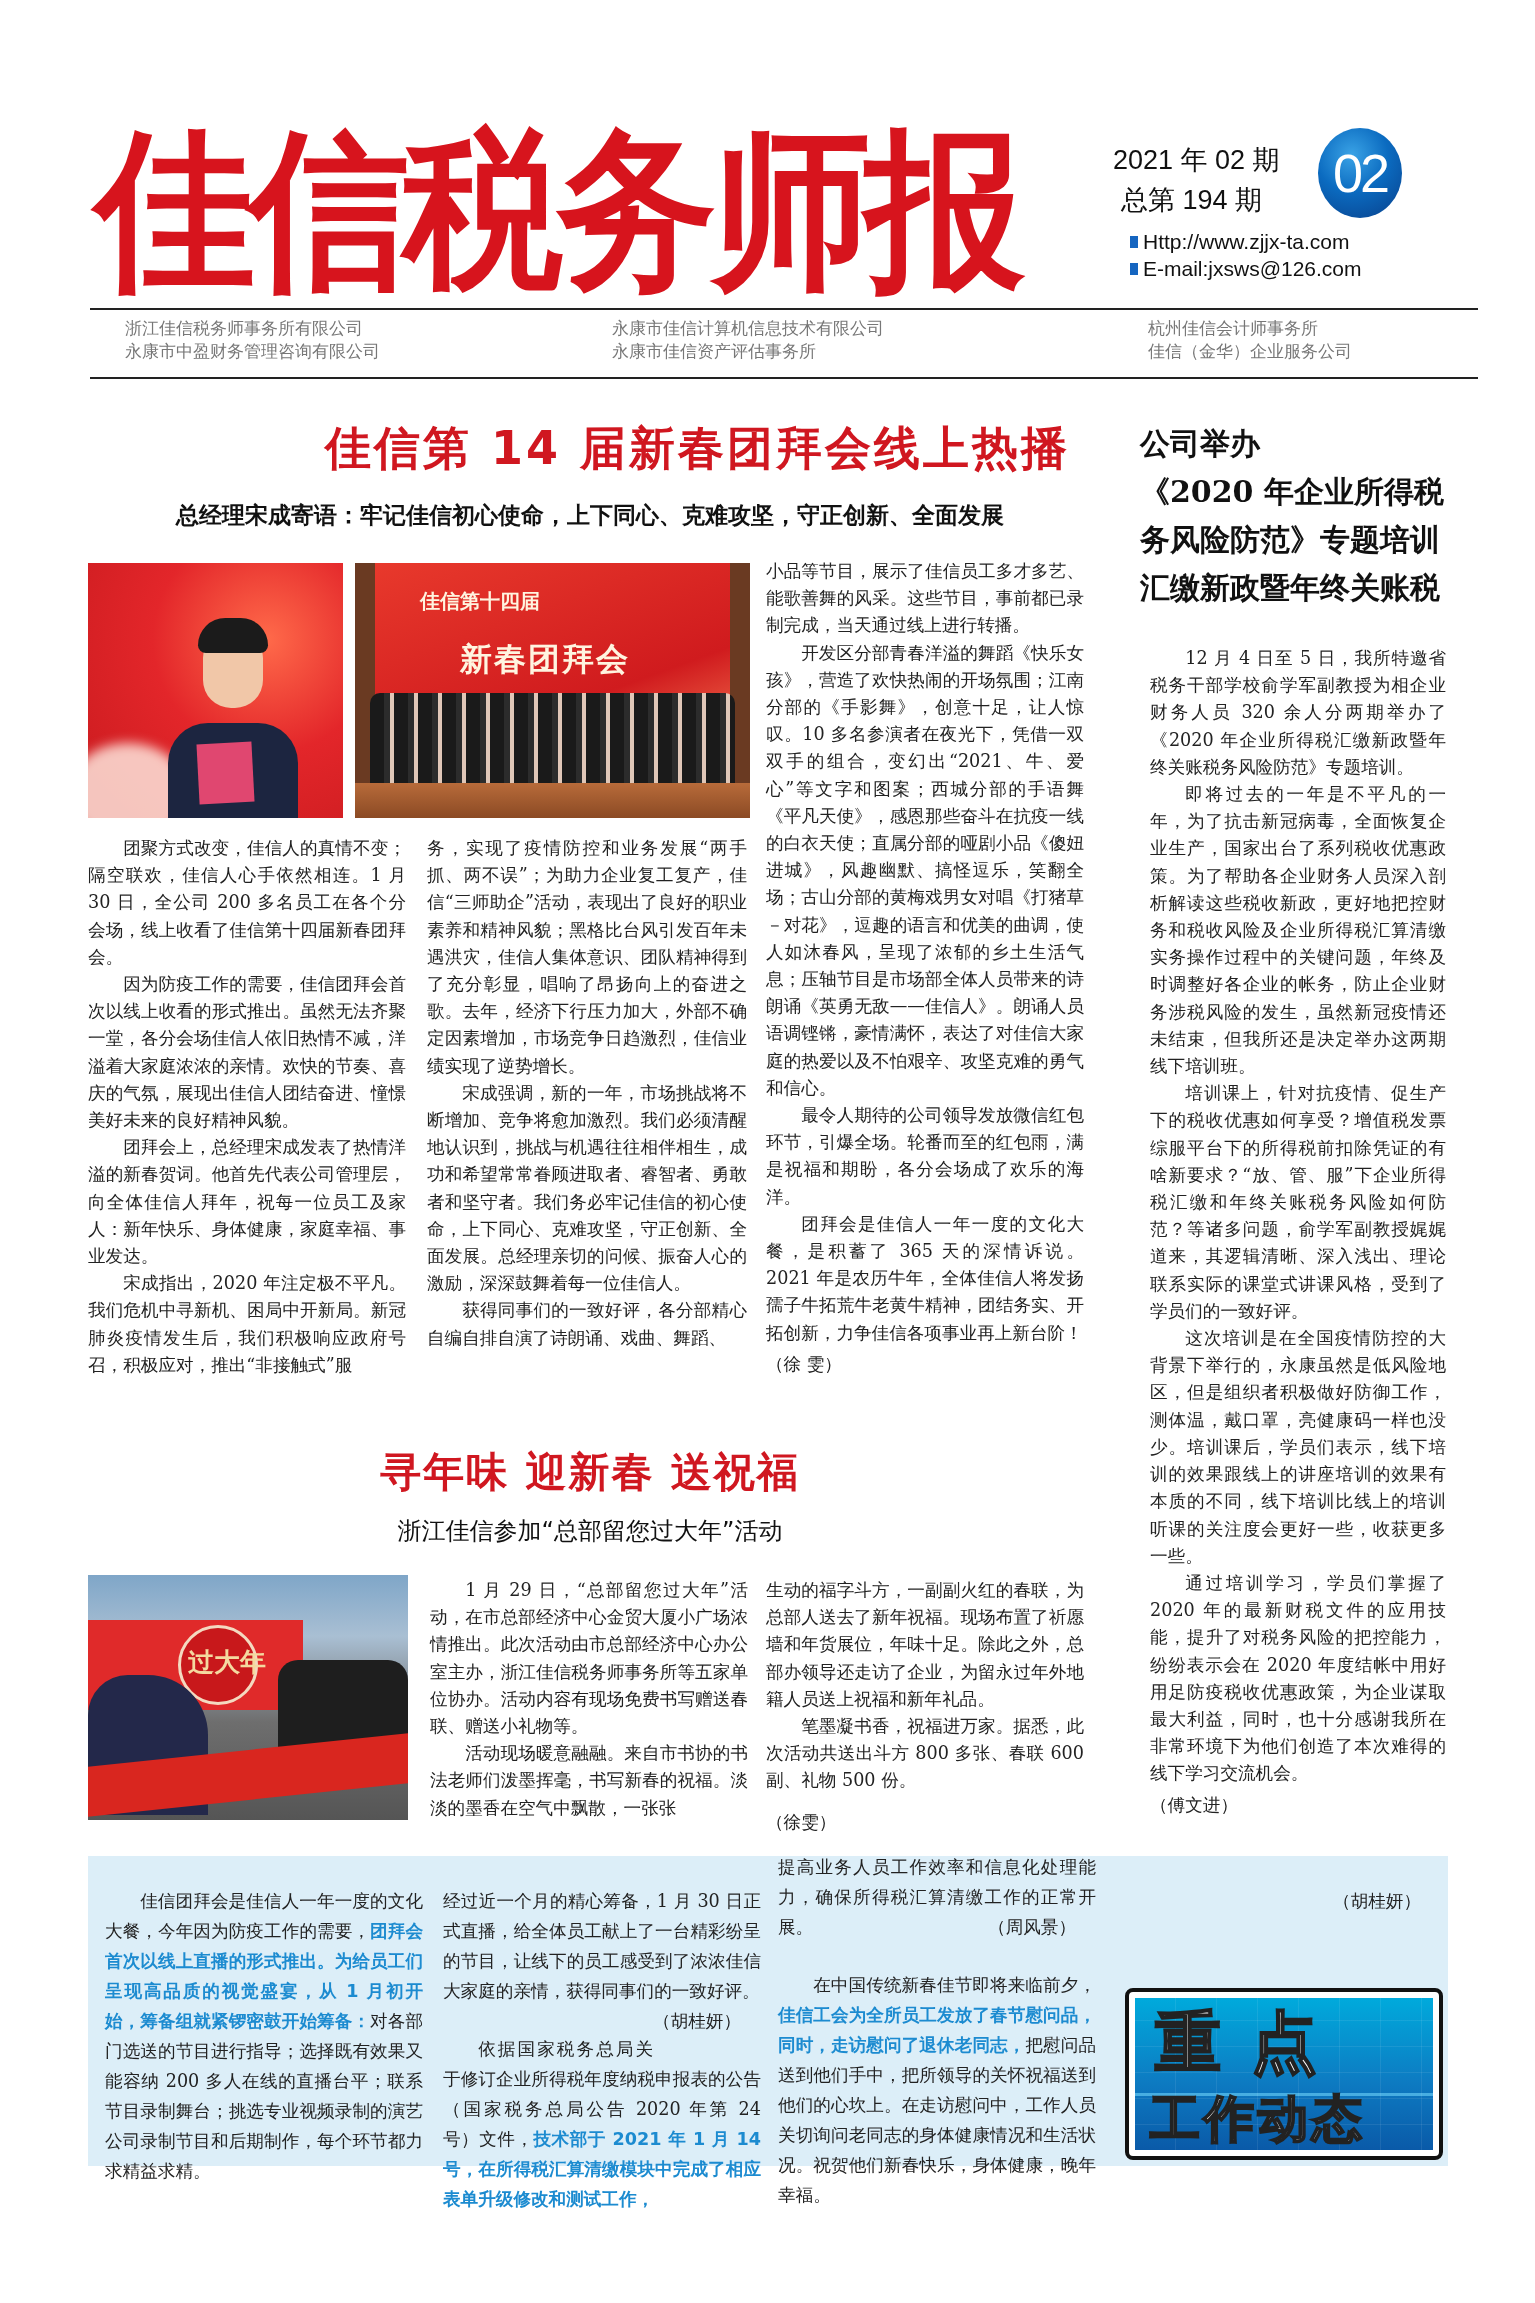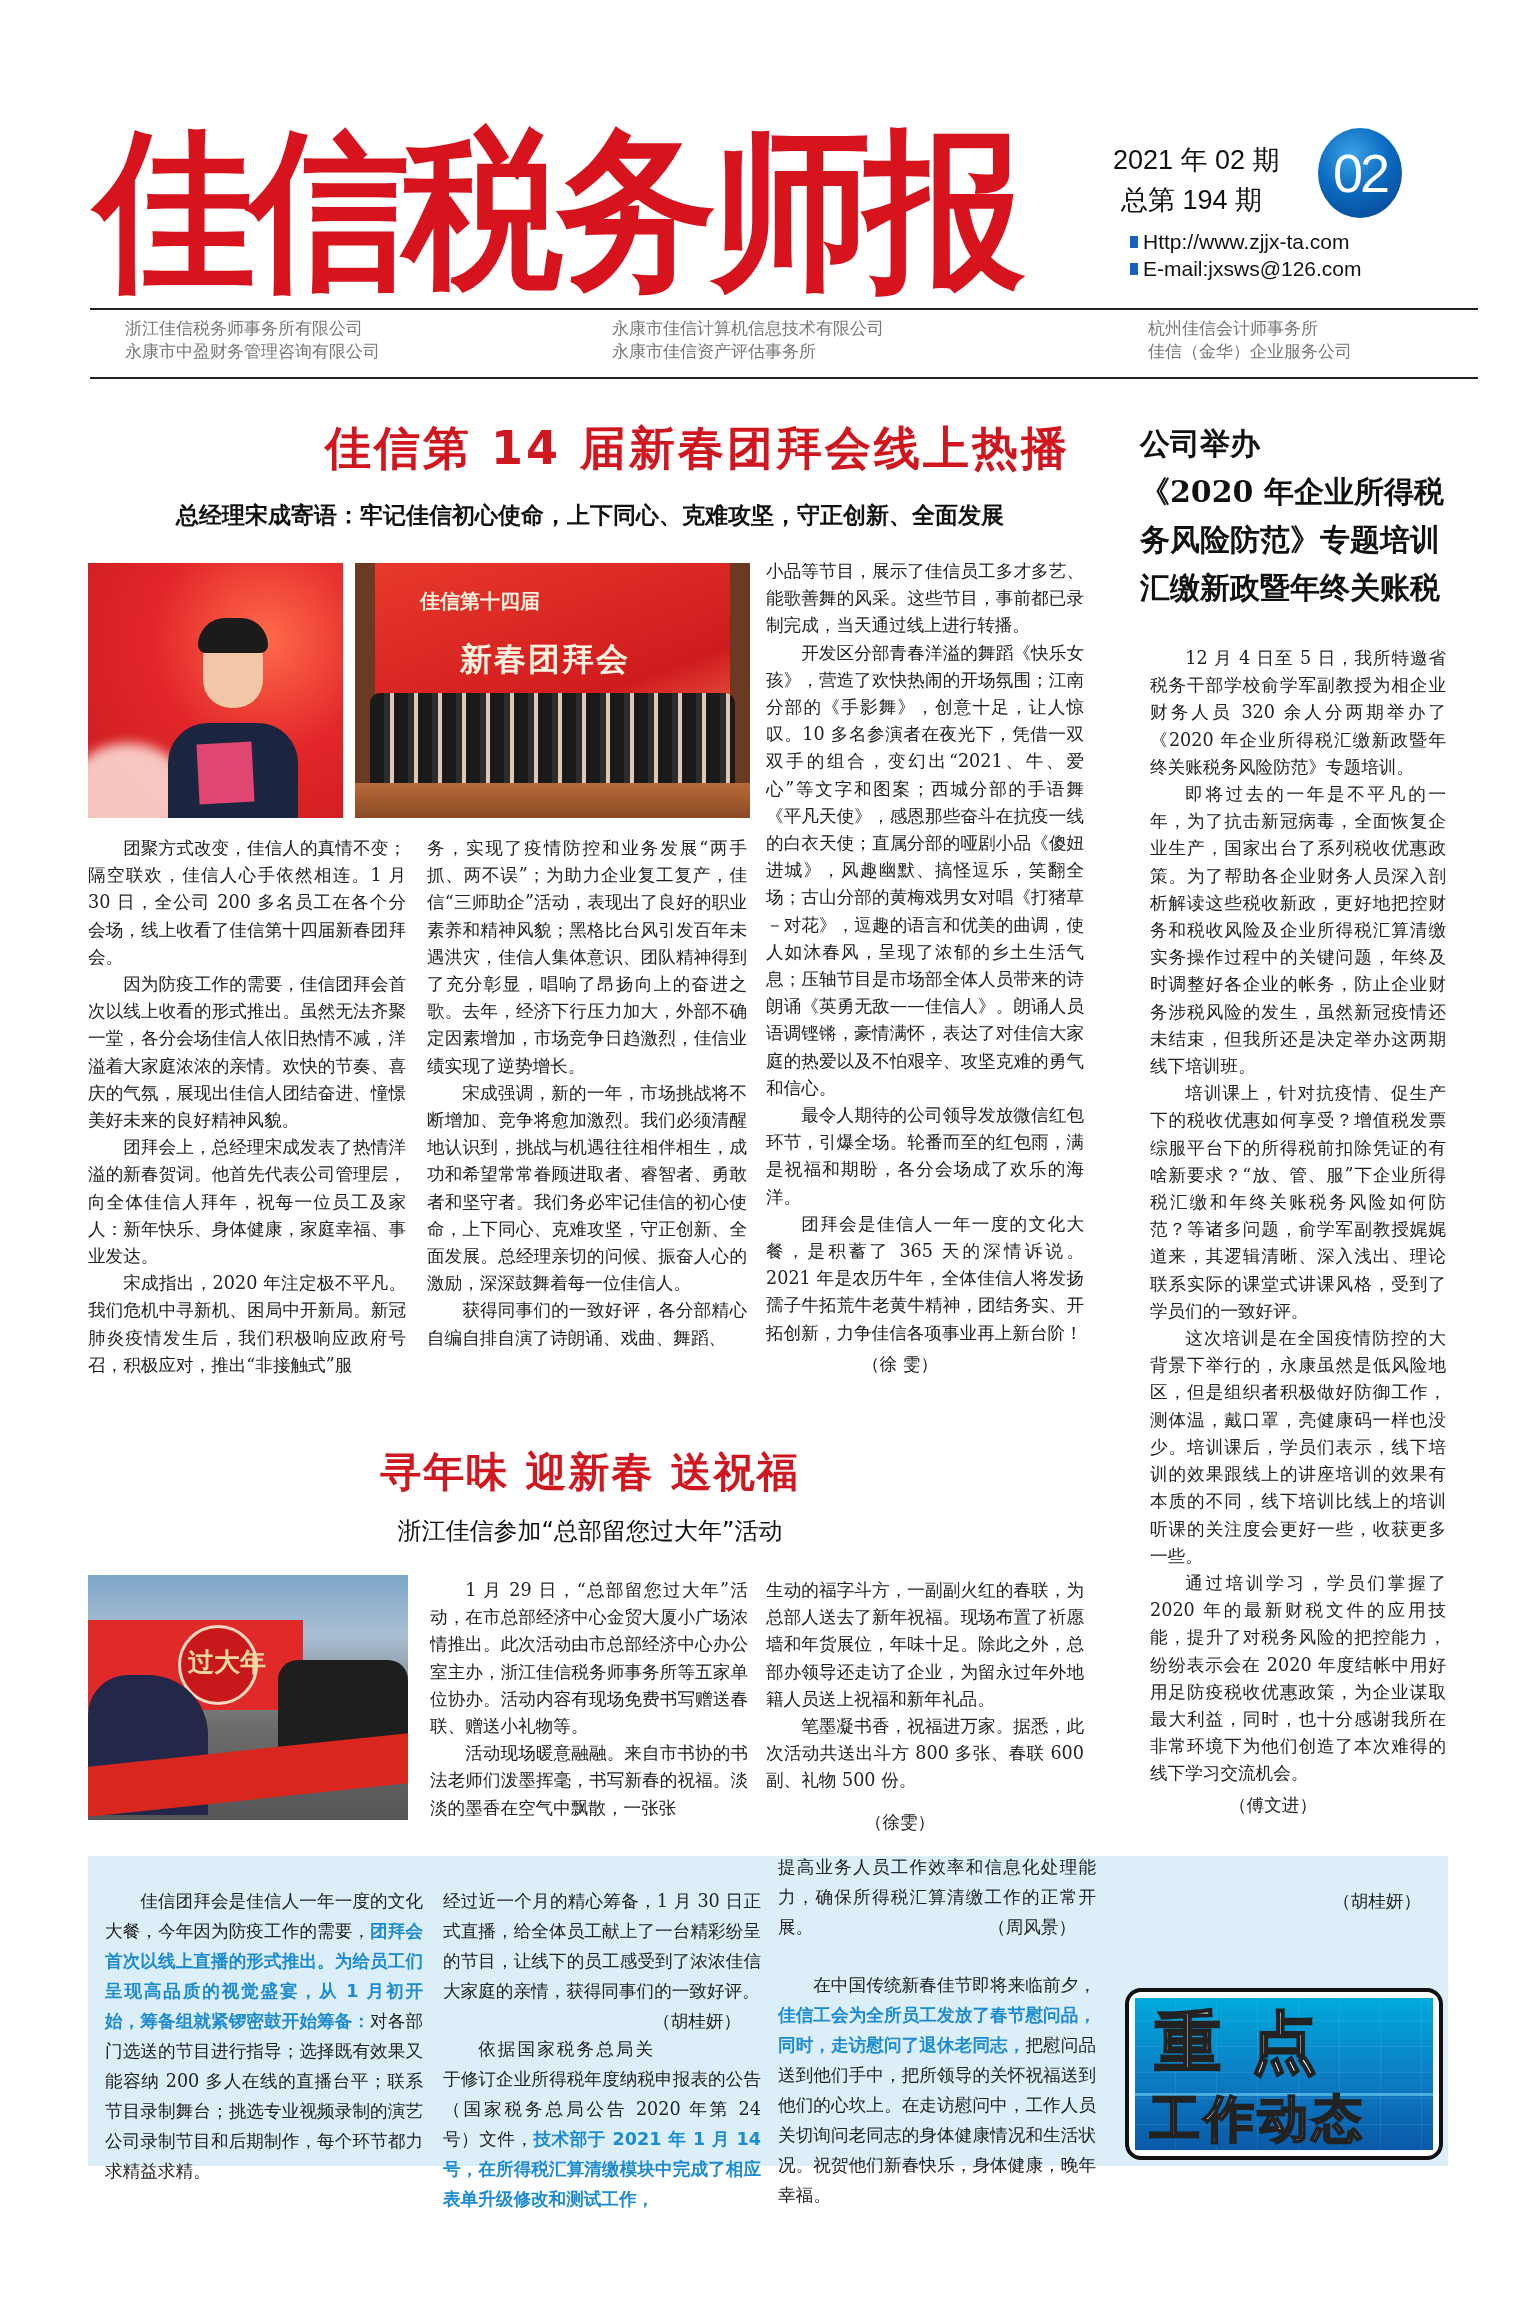--- a/index.html
+++ b/index.html
@@ -53,21 +53,21 @@
   .photo-group .screen-text2 { position: absolute; left: 105px; top: 75px; font-family: "DejaVu Serif", serif; font-weight: bold; font-size: 32px; color: #fff4e0; white-space: nowrap; letter-spacing: 2px; }
   .photo-group .crowd { position: absolute; left: 15px; top: 130px; width: 365px; height: 90px; background: repeating-linear-gradient(90deg, #1a1a1a 0 14px, #2c2c2c 14px 20px, #e0c7b8 20px 24px); border-radius: 10px 10px 0 0; }
   .photo-group .stage { position: absolute; left: 0; top: 220px; width: 395px; height: 35px; background: linear-gradient(#b86b3a, #8b4a24); }
 
   .col-text {
     position: absolute; font-family: "DejaVu Serif", serif; font-size: 17.6px; line-height: 27.2px; color: #222;
     text-align: justify; text-justify: inter-character;
   }
   .col-text p { text-indent: 2em; }
   .col-text p.noindent { text-indent: 0; }
-  .byline { text-align: center; padding-right: 50px; margin-top: 4px; }
+  .byline { text-align: left; padding-right: 50px; margin-top: 4px; }
 
   
   .side-headline { position: absolute; left: 1140px; top: 420px; width: 310px; text-align: left;
     font-family: "DejaVu Serif", serif; font-weight: bold; font-size: 30px; line-height: 48px; color: #111; }
 
   
   .second-headline { position: absolute; left: 360px; top: 1445px; width: 460px; text-align: center;
     font-family: "DejaVu Serif", serif; font-weight: bold; font-size: 41px; color: #d01720; letter-spacing: 2px; white-space: nowrap; }
   .second-sub { position: absolute; left: 360px; top: 1515px; width: 460px; text-align: center;
     font-family: "DejaVu Sans", sans-serif; font-size: 24px; color: #111; white-space: nowrap; }
@@ -81,21 +81,21 @@
   .photo-calligraphy .people { position: absolute; left: 190px; top: 85px; width: 130px; height: 90px; background: #1e1e1e; border-radius: 20px 20px 0 0; }
 
   
   .info-box { position: absolute; left: 88px; top: 1856px; width: 1360px; height: 310px; background: #dceef8; }
   .info-col { position: absolute; top: 30px; font-family: "DejaVu Serif", serif; font-size: 17.6px; line-height: 30px; color: #222; text-align: justify; }
   .info-col p { text-indent: 2em; }
   .info-col p.noindent { text-indent: 0; }
   .hl { color: #1c8bd0; font-family: "DejaVu Sans", sans-serif; font-weight: bold; }
   .info-col .byline-inline { float: right; margin-right: 20px; }
 
-  .key-box { position: absolute; left: 1125px; top: 1988px; width: 318px; height: 172px; border: 4px solid #111; border-radius: 16px; background: #fff; padding: 6px; }
+  .key-box { position: absolute; left: 1125px; top: 1988px; width: 318px; height: 172px; border: 4px solid #111; border-radius: 8px; background: #fff; padding: 6px; }
   .key-box .inner { width: 100%; height: 100%; background: linear-gradient(#00aadc 0%, #0d7bc2 55%, #0a5aa8 100%); position: relative; overflow: hidden; }
   .key-box .inner::before { content: ""; position: absolute; left: 0; top: 95px; width: 100%; height: 3px; background: rgba(120,220,255,0.55); }
   .key-box .inner::after { content: ""; position: absolute; inset: 0; background: repeating-linear-gradient(90deg, transparent 0 40px, rgba(255,255,255,0.08) 40px 41px), repeating-linear-gradient(0deg, transparent 0 25px, rgba(255,255,255,0.08) 25px 26px); }
   .key-box .t1 { position: absolute; left: 20px; top: 0; font-family: "DejaVu Sans", sans-serif; font-weight: bold; font-size: 66px; color: #fff; letter-spacing: 30px; -webkit-text-stroke: 2px #222; z-index: 2; white-space: nowrap; }
   .key-box .t2 { position: absolute; left: 15px; top: 88px; font-family: "DejaVu Sans", sans-serif; font-weight: bold; font-size: 50px; color: #fff; letter-spacing: 4px; -webkit-text-stroke: 2px #222; z-index: 2; white-space: nowrap; }
 </style>
 </head>
 <body>
 
 <div class="masthead-title">佳信税务师报</div>

